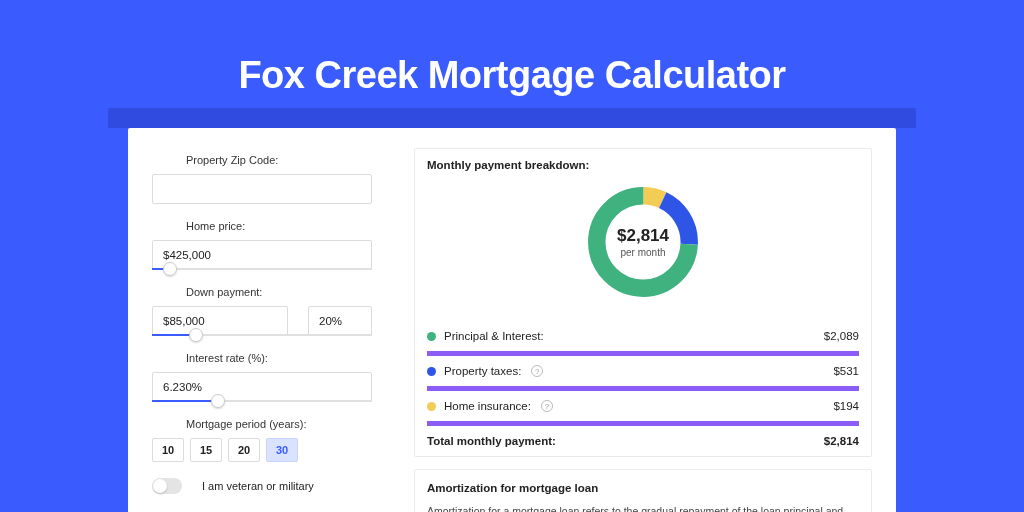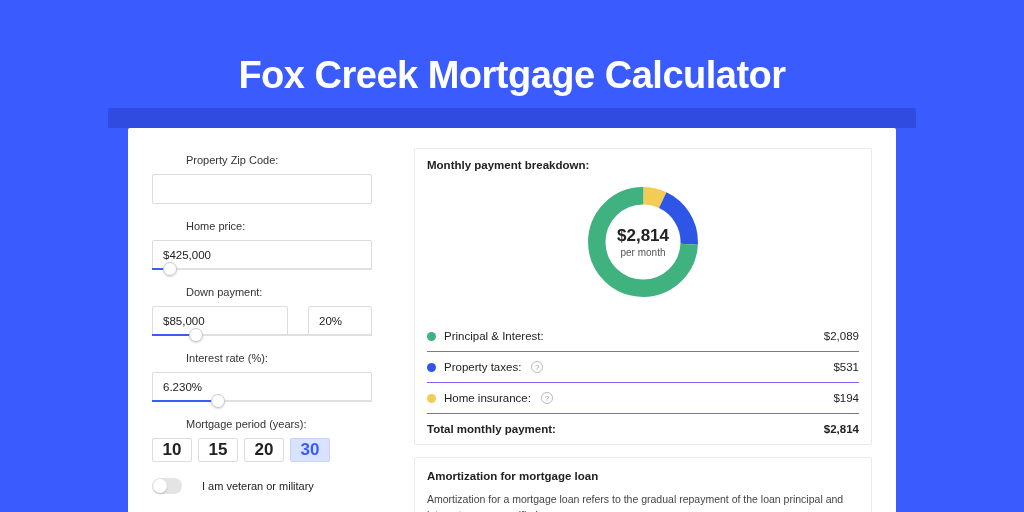--- a/index.html
+++ b/index.html
@@ -102,25 +102,25 @@
     border: 1px solid #ccc;
     border-radius: 50%;
     box-shadow: 0 1px 2px rgba(0,0,0,0.15);
     transform: translateX(-50%);
   }
   .row2 { display: flex; gap: 20px; }
   .row2 .text-input:first-child { flex: 1; }
   .row2 .text-input:last-child { width: 64px; }
   .period-row { display: flex; gap: 6px; margin-bottom: 14px; }
   .period-btn {
-    width: 40px; height: 24px;
+    width: 32px; height: 24px;
     border: 1px solid #dcdcdc;
     background: #fff;
     border-radius: 2px;
-    font-size: 17px;
+    font-size: 11px;
     font-weight: 600;
     display: flex; align-items: center; justify-content: center;
     cursor: pointer;
   }
   .period-btn.active {
     background: #d9e2ff;
     border-color: #c7d3ff;
     color: #3a5cff;
   }
   .toggle-row { display: flex; align-items: center; gap: 20px; }
@@ -157,21 +157,21 @@
     justify-content: center;
   }
   .donut-amount { font-weight: 700; font-size: 17px; }
   .donut-sub { font-size: 10px; color: #555; margin-top: 1px; }
 
   .legend-row {
     display: flex;
     align-items: center;
     justify-content: space-between;
     padding: 9px 0;
-    border-bottom: 1px solid #8b5cf6;
+    border-bottom: 5px solid #8b5cf6;
     font-size: 11.5px;
   }
   .legend-row.total { font-weight: 700; border-bottom: none; }
   .legend-left { display: flex; align-items: center; gap: 8px; }
   .dot { width: 9px; height: 9px; border-radius: 50%; display: inline-block; }
   .help-icon {
     width: 12px; height: 12px;
     border: 1px solid #bbb;
     border-radius: 50%;
     font-size: 8px;

